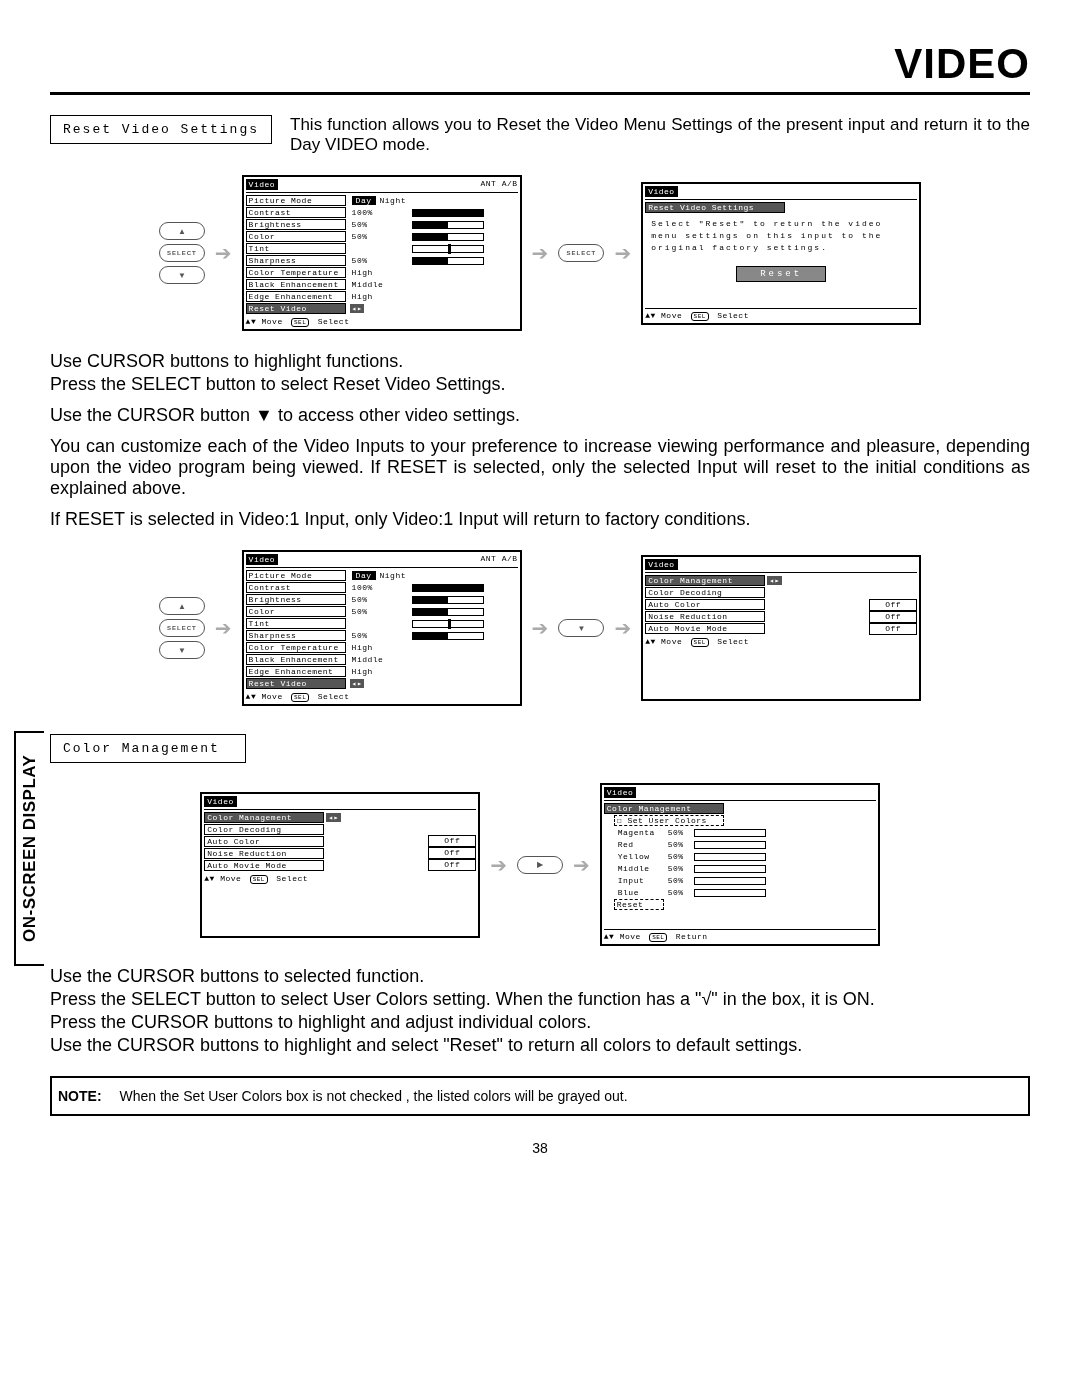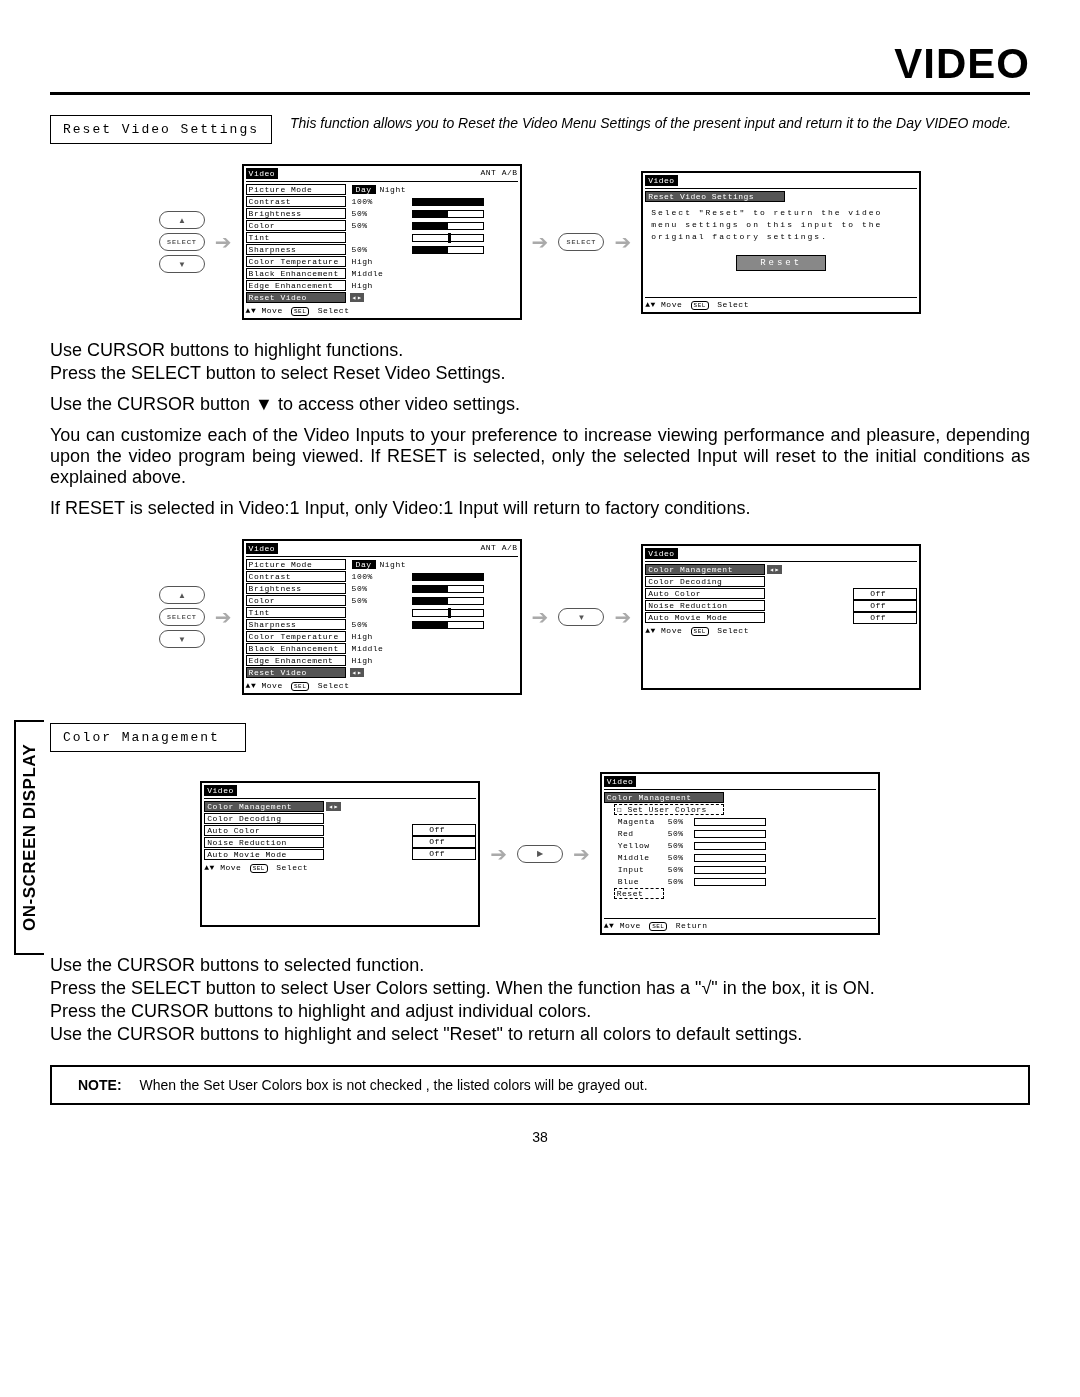--- a/index.html
+++ b/index.html
@@ -30,23 +30,22 @@
     border: 1px solid #000;
     padding: 6px 12px;
     font-family: "Courier New", monospace;
     font-size: 13px;
     letter-spacing: 2px;
     margin-right: 18px;
     flex-shrink: 0;
     min-width: 120px;
   }
   .section-desc {
-    font-size: 14px;
+    font-size: 17px;
     text-align: justify;
-    font-style: italic;
   }
   .diagram-row {
     display: flex;
     align-items: center;
     justify-content: center;
     gap: 10px;
     margin: 20px 0;
   }
   .remote-buttons {
     display: flex;
@@ -129,26 +128,26 @@
   .osd-label.dashed {
     border-style: dashed;
   }
   .osd-val {
     padding-left: 6px;
     display: inline-block;
     width: 60px;
   }
   .osd-val-box {
     border: 1px solid #000;
-    padding: 0 16px;
+    padding: 0 8px;
     margin-left: 20px;
     height: 10px;
     line-height: 9px;
     width: 30px;
-    text-align: left;
+    text-align: center;
     display: inline-block;
   }
   .osd-bar-track {
     width: 70px;
     height: 6px;
     border: 1px solid #000;
     display: inline-block;
     vertical-align: middle;
     position: relative;
   }
@@ -169,21 +168,21 @@
     font-size: 8px;
     padding-top: 2px;
   }
   .paragraph {
     font-size: 18px;
     margin: 10px 0;
     text-align: justify;
   }
   .note-box {
     border: 2px solid #000;
-    padding: 10px 26px;
+    padding: 10px 6px;
     margin-top: 20px;
     font-size: 14px;
   }
   .note-label {
     font-weight: bold;
     margin-right: 14px;
   }
   .page-num {
     text-align: center;
     margin-top: 24px;

